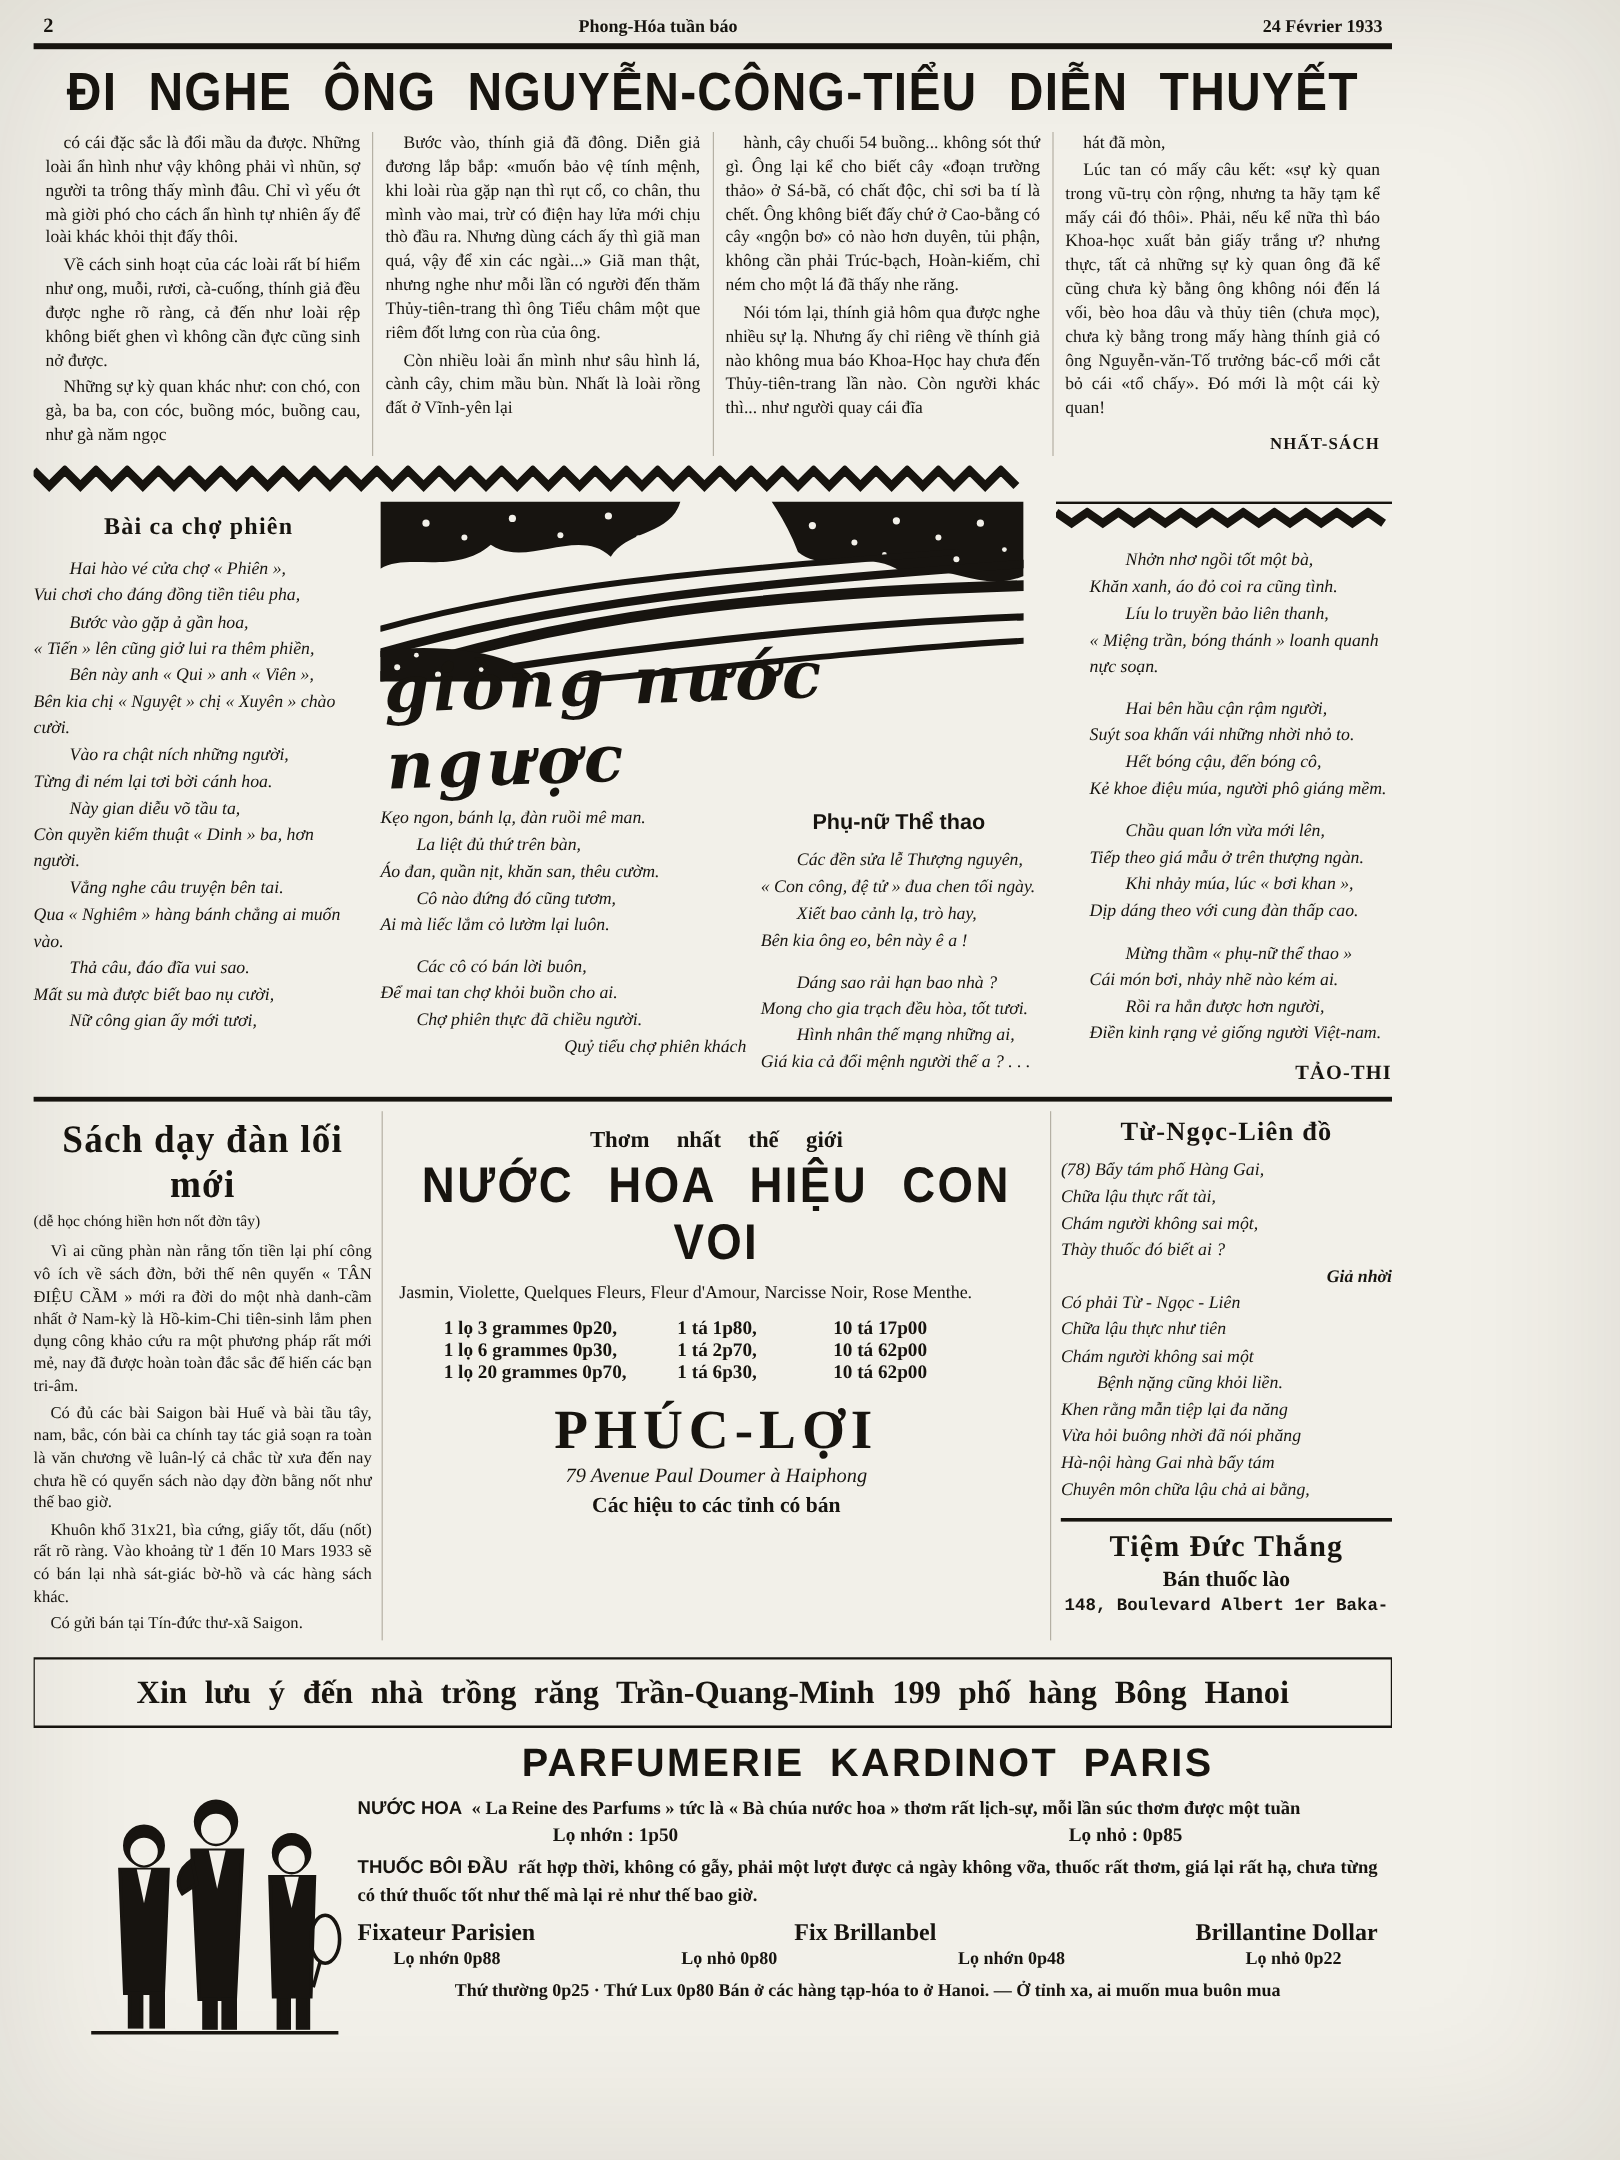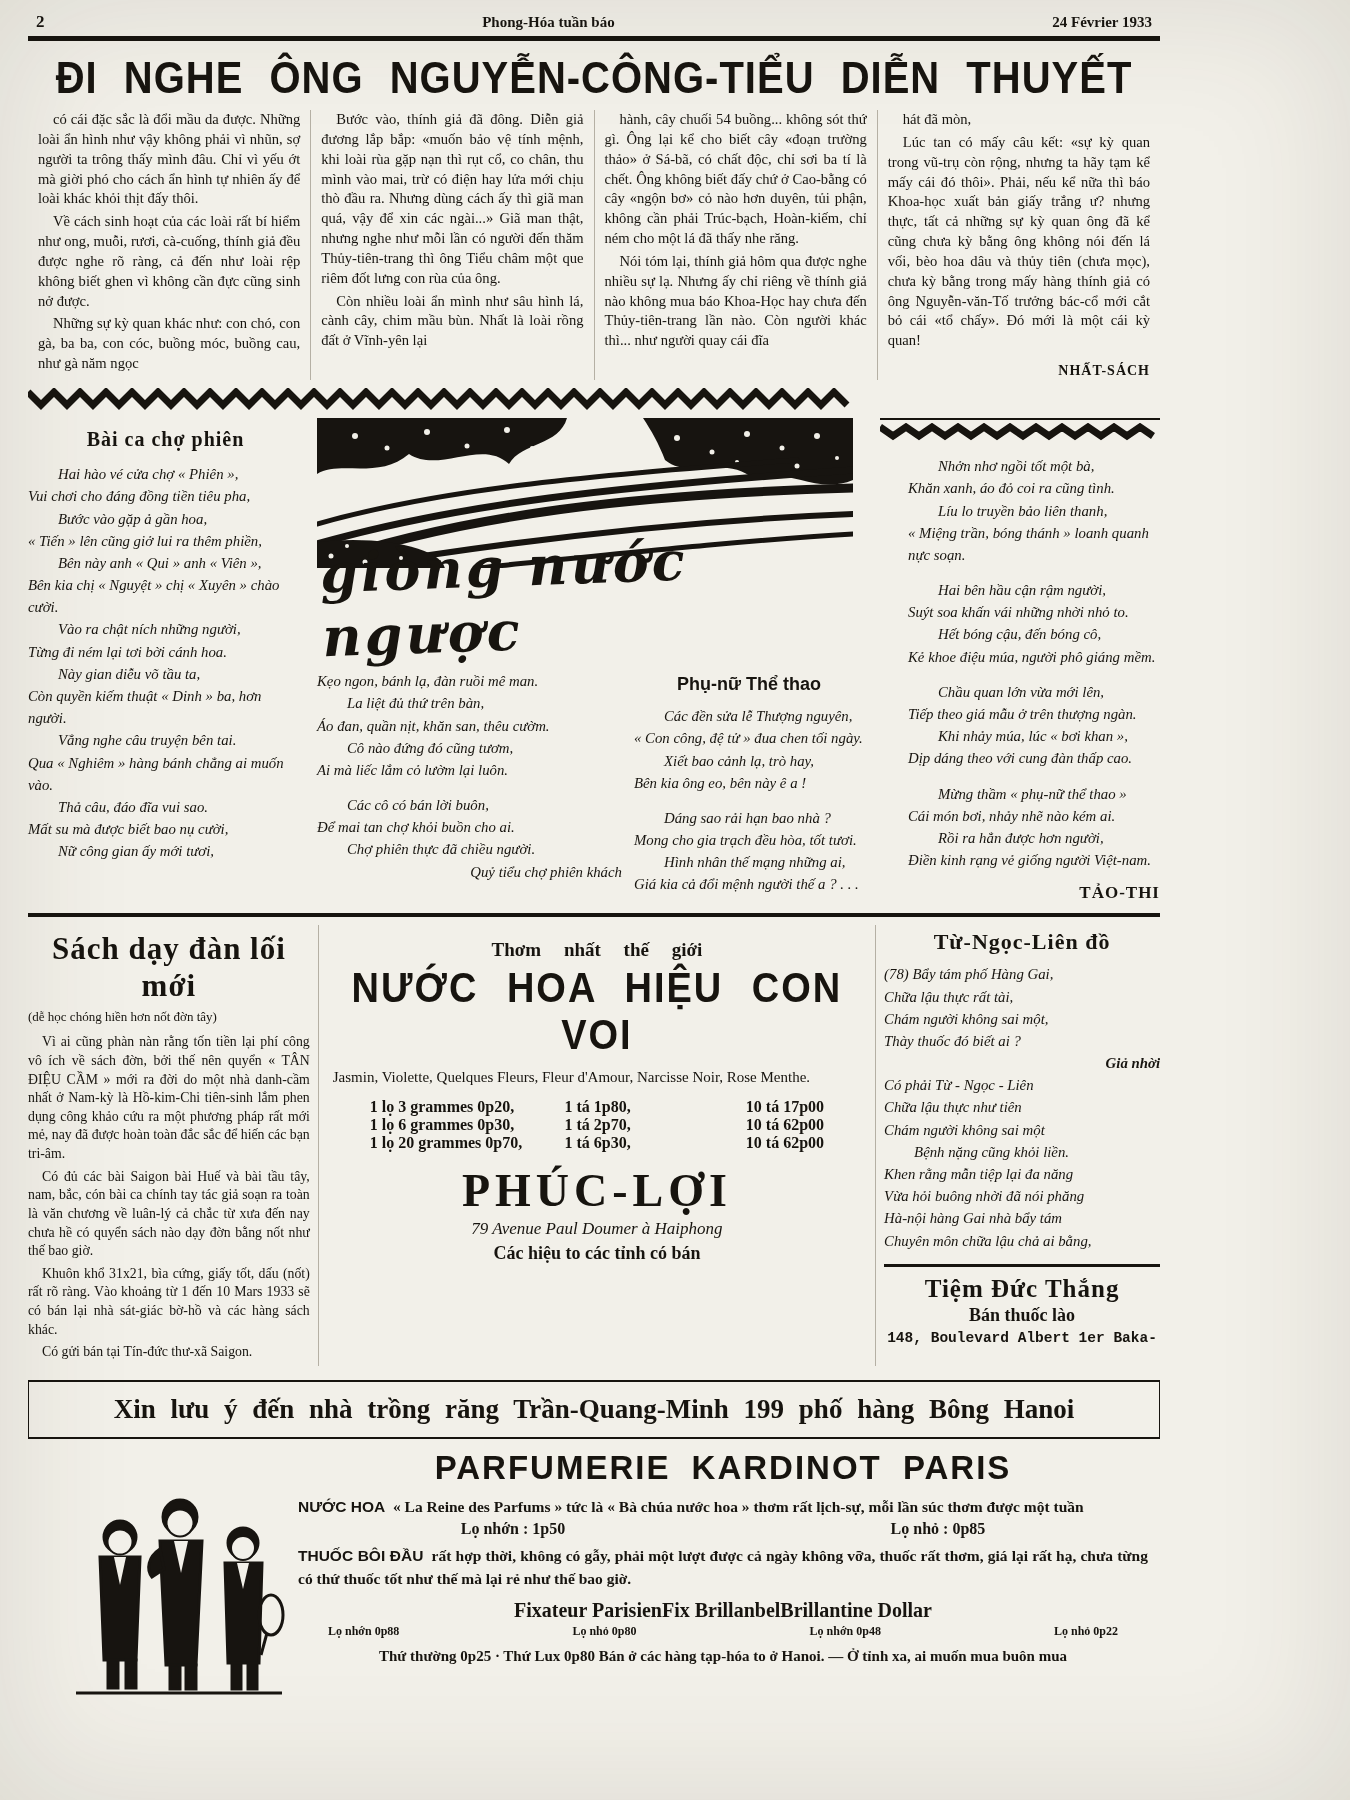--- a/index.html
+++ b/index.html
@@ -60,21 +60,21 @@
   .book-sub{font-size:13px;text-align:left;margin-bottom:8px;}
   .book-body p{font-size:13.8px;line-height:1.35;text-align:justify;text-indent:14px;margin:0 0 4px 0;}
   .tagline{font-weight:bold;font-size:19px;text-align:center;word-spacing:18px;margin:14px 0 8px 0;}
   .brand{font-family:"Liberation Sans",sans-serif;font-weight:bold;font-size:38px;text-align:center;
          letter-spacing:2px;word-spacing:16px;margin-bottom:12px;transform:scaleY(1.1);}
   .scents{font-size:15px;line-height:1.4;margin-bottom:10px;}
   .prices{font-weight:bold;font-size:16px;width:86%;margin:0 auto 12px auto;}
   .prow{display:flex;}
   .prow span:nth-child(1){flex:1.5;}
   .prow span:nth-child(2){flex:1;}
-  .prow span:nth-child(3){flex:1;text-align:right;}
+  .prow span:nth-child(3){flex:1;text-align:left;}
   .store{font-weight:bold;font-size:46px;text-align:center;letter-spacing:5px;margin:6px 0 2px 0;}
   .addr{font-style:italic;font-size:17px;text-align:center;margin-bottom:4px;}
   .note{font-weight:bold;font-size:18px;text-align:center;}
   .doc-title{font-weight:bold;font-size:22px;text-align:center;margin:4px 0 8px 0;letter-spacing:1px;}
   .shop{border-top:3px solid #17140f;margin-top:12px;padding-top:8px;text-align:center;}
   .shop-name{font-weight:bold;font-size:25px;letter-spacing:1px;}
   .shop-l2{font-weight:bold;font-size:18px;margin-top:2px;}
   .shop-l3{font-weight:bold;font-size:14.5px;margin-top:4px;font-family:"Liberation Mono",monospace;}
 
   
@@ -83,22 +83,22 @@
 
   
   .parf{position:relative;margin-top:8px;min-height:300px;}
   .cartoon{position:absolute;left:40px;top:16px;}
   .parf-body{margin-left:270px;width:850px;}
   .parf-title{font-family:"Liberation Sans",sans-serif;font-weight:bold;font-size:33px;text-align:center;
               letter-spacing:2px;word-spacing:10px;margin-bottom:8px;}
   .parf-line{font-size:15.5px;font-weight:bold;line-height:1.5;text-align:justify;}
   .parf-line .lbl{font-family:"Liberation Sans",sans-serif;font-weight:bold;}
   .parf-prices{display:flex;justify-content:space-around;font-weight:bold;font-size:16px;margin:2px 0 6px 0;}
-  .products{display:flex;justify-content:center;font-weight:bold;font-size:20px;margin:8px 0 2px 0;}
-  .pprices{display:flex;justify-content:space-between;font-weight:bold;font-size:12px;padding:0 30px;margin-bottom:6px;}
+  .products{display:flex;justify-content:space-between;font-weight:bold;font-size:20px;margin:8px 0 2px 0;}
+  .pprices{display:flex;justify-content:space-between;font-weight:bold;font-size:15px;padding:0 30px;margin-bottom:6px;}
   .parf-foot{font-weight:bold;font-size:15px;text-align:center;line-height:1.55;}
   .parf-foot .brandname{font-size:17px;letter-spacing:1px;}
 </style>
 </head>
 <body>
 
 <div class="page">
 <div class="content">
 
   <div class="hdr">

